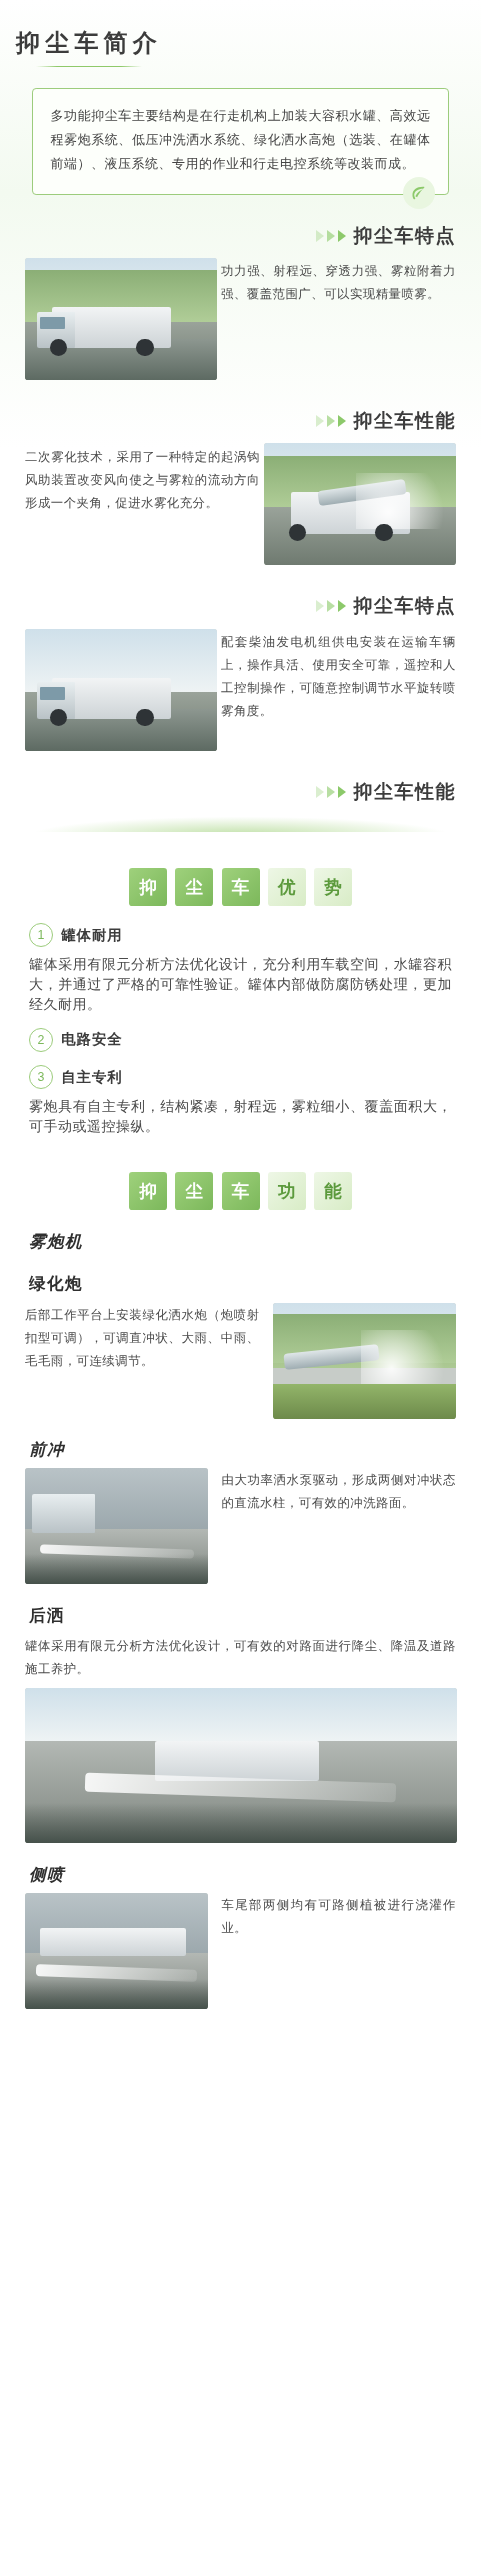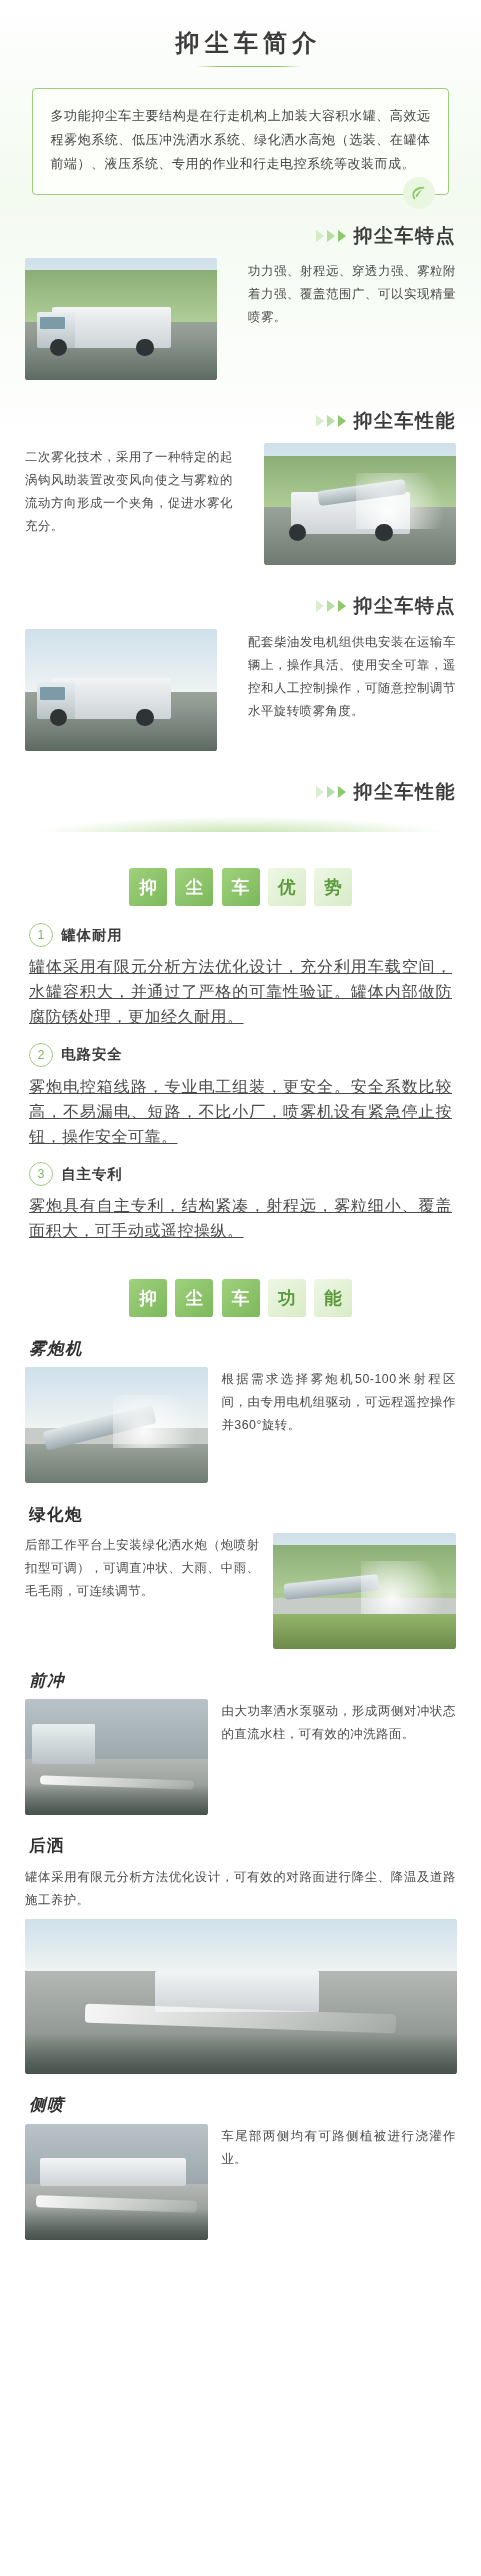--- a/index.html
+++ b/index.html
@@ -15,21 +15,21 @@
   .page {
     width: 481px;
     min-height: 3206px;
     position: relative;
     background: linear-gradient(to bottom, #ffffff 0%, #f3faf0 6%, #ffffff 14%);
     overflow: hidden;
   }
 
   
   .title-wrap {
-    text-align: center;
+    text-align: left;
     padding: 27px 0 15.5px 0;
     margin-left: 16px;
   }
   .main-title {
     display: inline-block;
     font-size: 24px;
     letter-spacing: 5.2px;
     color: #3c3c3c;
     font-weight: bold;
     position: relative;
@@ -98,21 +98,21 @@
   .chev.r { border-left: 8.8px solid #8cc96a; }
   .chev.c1 { opacity: 1; }
   .chev.c2 { opacity: .62; }
   .chev.c3 { opacity: .32; }
 
   
   .feature {
     display: flex;
     margin: 0 25px 3.1px 25px;
     align-items: flex-start;
-    gap: 31px;
+    gap: 4px;
   }
   .feature.rev { flex-direction: row-reverse; }
   .photo {
     width: 192px;
     height: 122px;
     border-radius: 3.1px;
     flex: 0 0 192px;
     position: relative;
     overflow: hidden;
     background: #cfd6cd;
@@ -185,23 +185,22 @@
     border: 1px solid #9ccc7c;
     color: #7cb85b;
     font-size: 12.4px;
     display:flex; align-items:center; justify-content:center;
     flex: 0 0 24px;
   }
   .adv-title {
     font-size: 14.4px; font-weight: bold; color: #3c3c3c; letter-spacing: 1px;
   }
   .adv-body {
-    font-size: 16px; line-height: 25px; color:#4a4a4a; text-align: justify;
+    font-size: 14px; line-height: 20px; color:#4a4a4a; text-align: justify;
     letter-spacing: 0.5px;
-    text-decoration: underline;
   }
 
   
   .func-title {
     font-size: 16.5px; font-weight: bold; color:#2f2f2f; letter-spacing: 1.5px;
     margin: 20.6px 29px 7.2px 29px;
   }
   .func-title.left { text-align: left; }
   .func-title.center { text-align: left; font-style: italic; }
   .func-row {
@@ -331,49 +330,39 @@
       <div class="adv-title">罐体耐用</div>
     </div>
     <div class="adv-body">罐体采用有限元分析方法优化设计，充分利用车载空间，水罐容积大，并通过了严格的可靠性验证。罐体内部做防腐防锈处理，更加经久耐用。</div>
   </div>
 
   <div class="adv">
     <div class="adv-head">
       <div class="adv-num">2</div>
       <div class="adv-title">电路安全</div>
     </div>
-    <div class="adv-body">雾炮电控箱线路，专业电工组装，更安全。安全系数比较高，不易漏电、短路，不比小厂，喷雾机设有紧急停止按钮，操作安全可靠。</div>
   </div>
 
   <div class="adv">
     <div class="adv-head">
       <div class="adv-num">3</div>
       <div class="adv-title">自主专利</div>
     </div>
     <div class="adv-body">雾炮具有自主专利，结构紧凑，射程远，雾粒细小、覆盖面积大，可手动或遥控操纵。</div>
   </div>
 
   <div class="banner">
     <div class="cell">抑</div>
     <div class="cell">尘</div>
     <div class="cell">车</div>
     <div class="cell alt">功</div>
     <div class="cell alt">能</div>
   </div>
 
   <div class="func-title center">雾炮机</div>
-  <div class="func-row">
-    <div class="func-photo">
-      <div class="sky"></div>
-        <div class="ground" style="height:34%"></div>
-      <div class="cannon" style="left:10%;bottom:40%;width:62%;height:16%;transform:rotate(-14deg)"></div>
-      <div class="mist"></div>
-    </div>
-    <div class="func-text">根据需求选择雾炮机50-100米射程区间，由专用电机组驱动，可远程遥控操作并360°旋转。</div>
-  </div>
 
   <div class="func-title left">绿化炮</div>
   <div class="func-row rev">
     <div class="func-photo">
       <div class="sky"></div>
         <div class="trees"></div>
         <div class="greenery"></div>
       <div class="cannon" style="left:6%;bottom:46%;width:52%;height:14%;transform:rotate(-6deg)"></div>
       <div class="mist"></div>
     </div>

